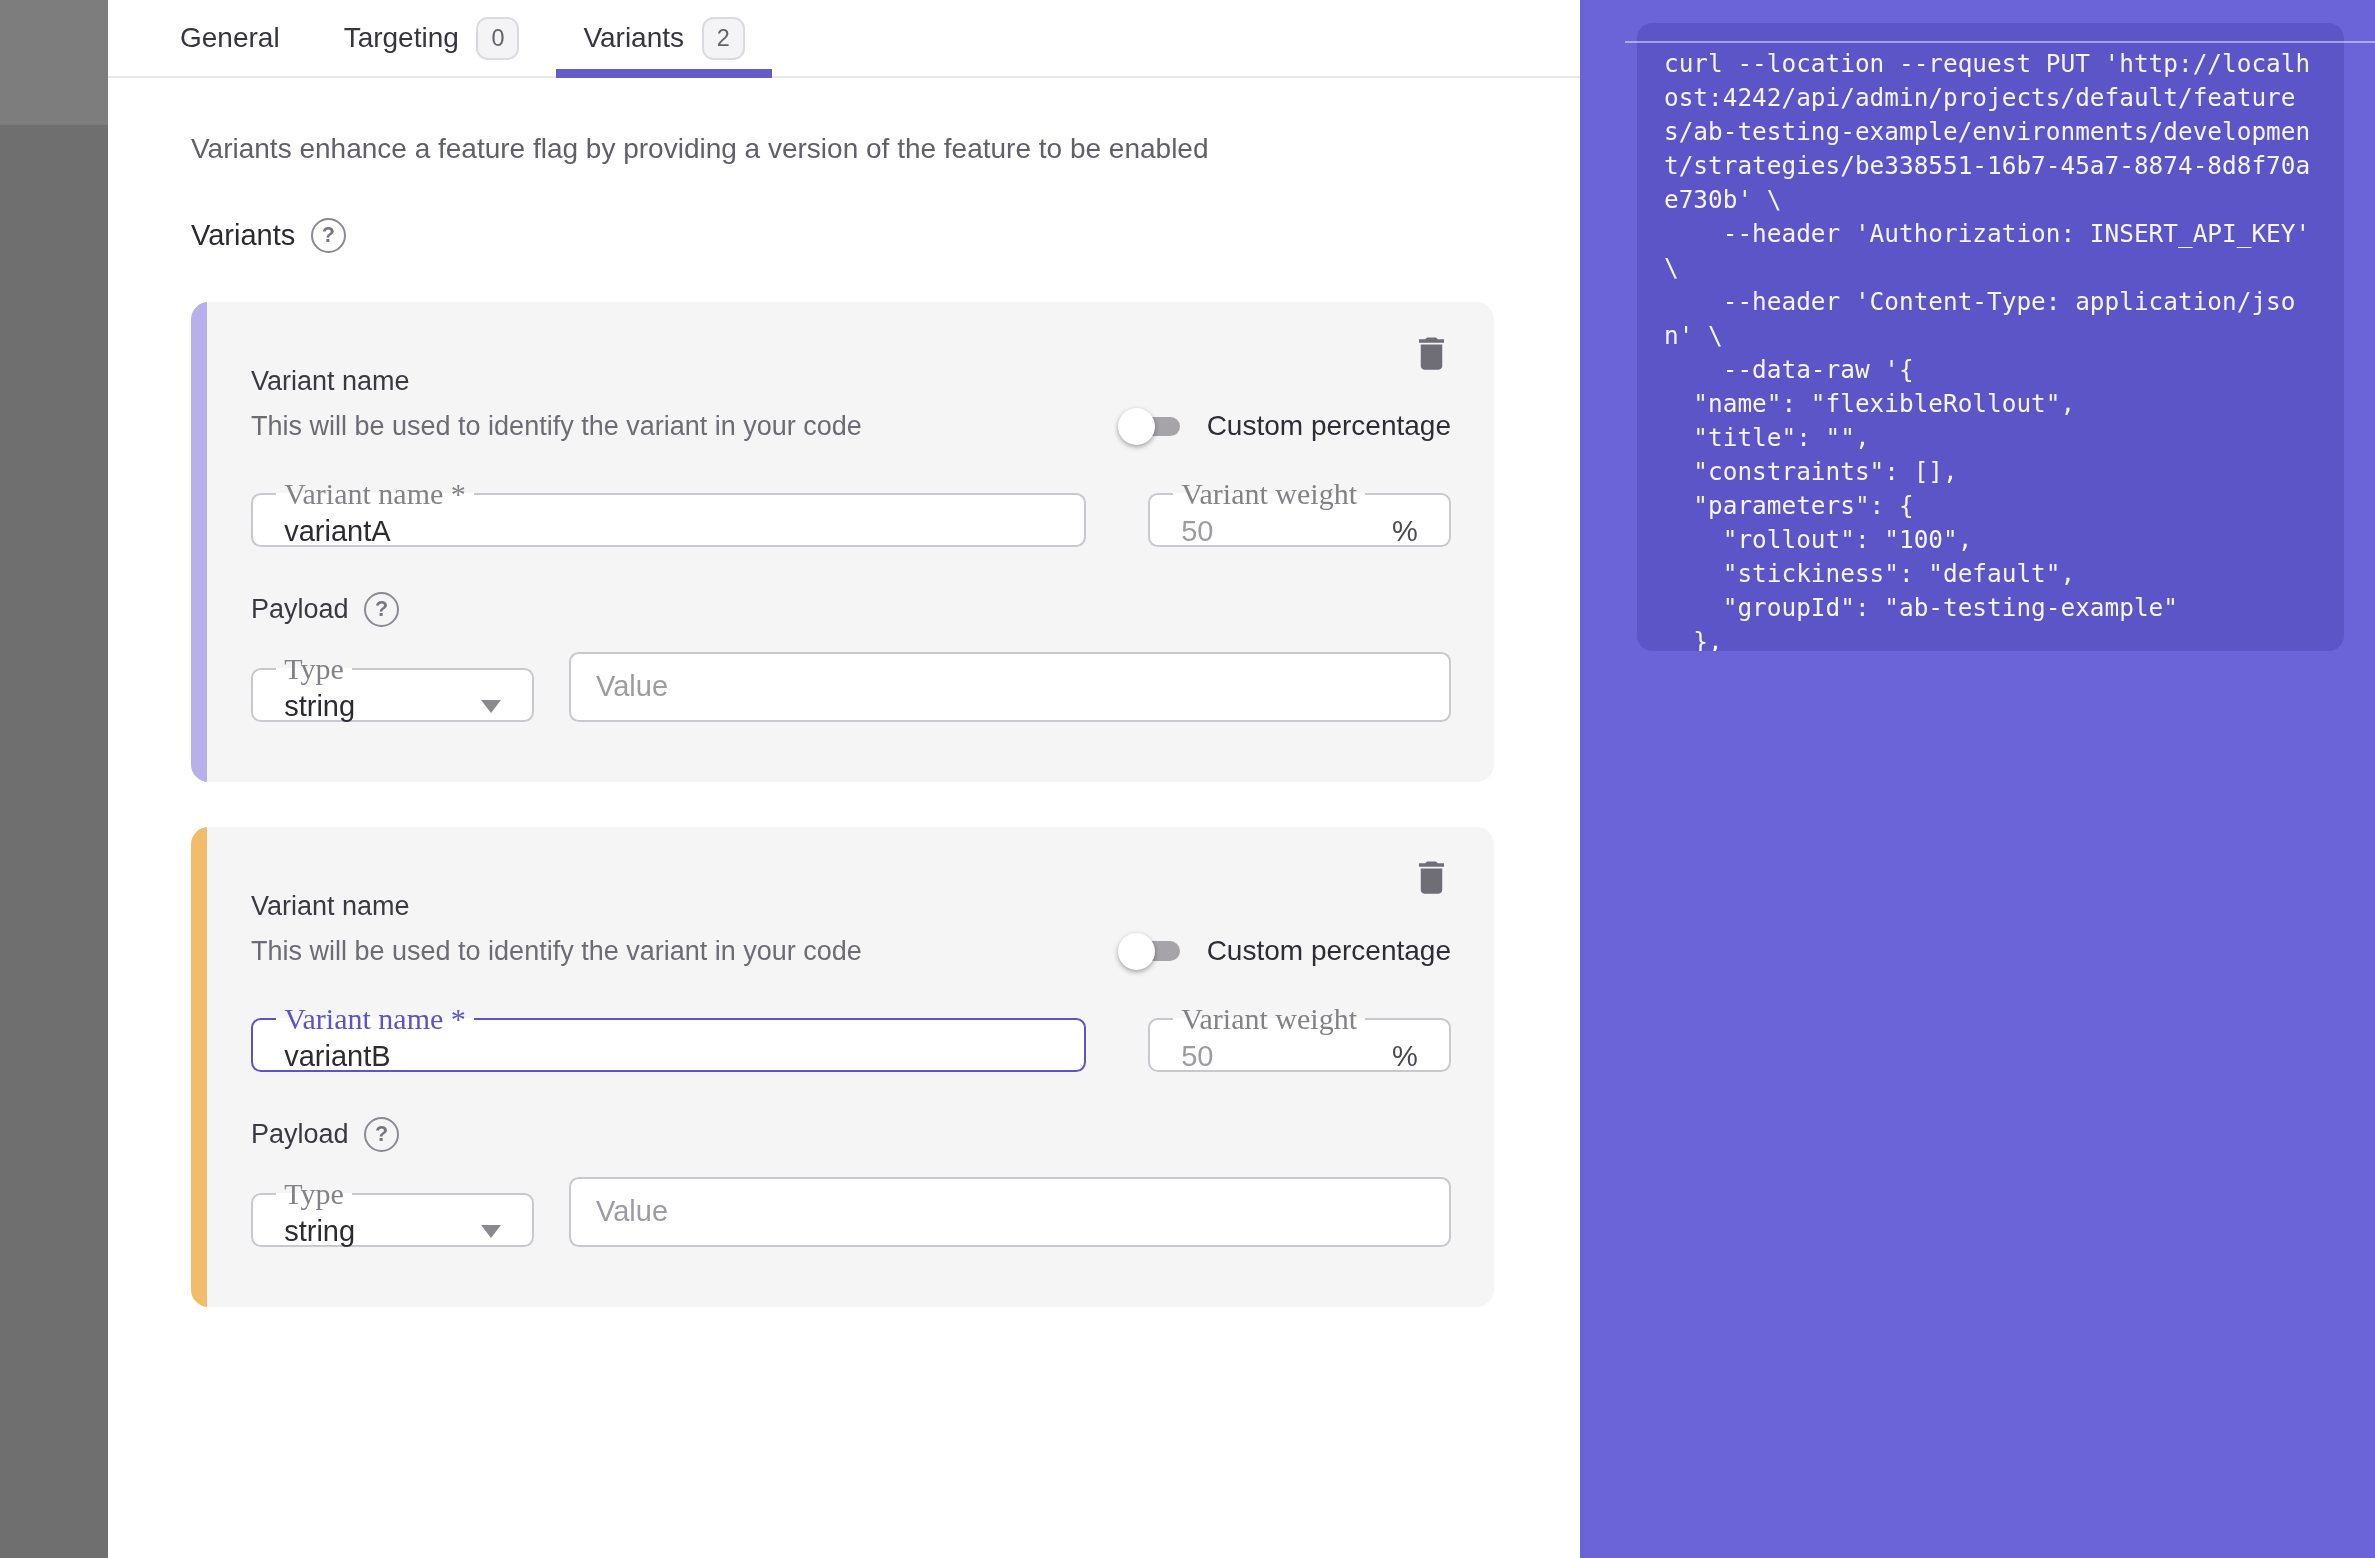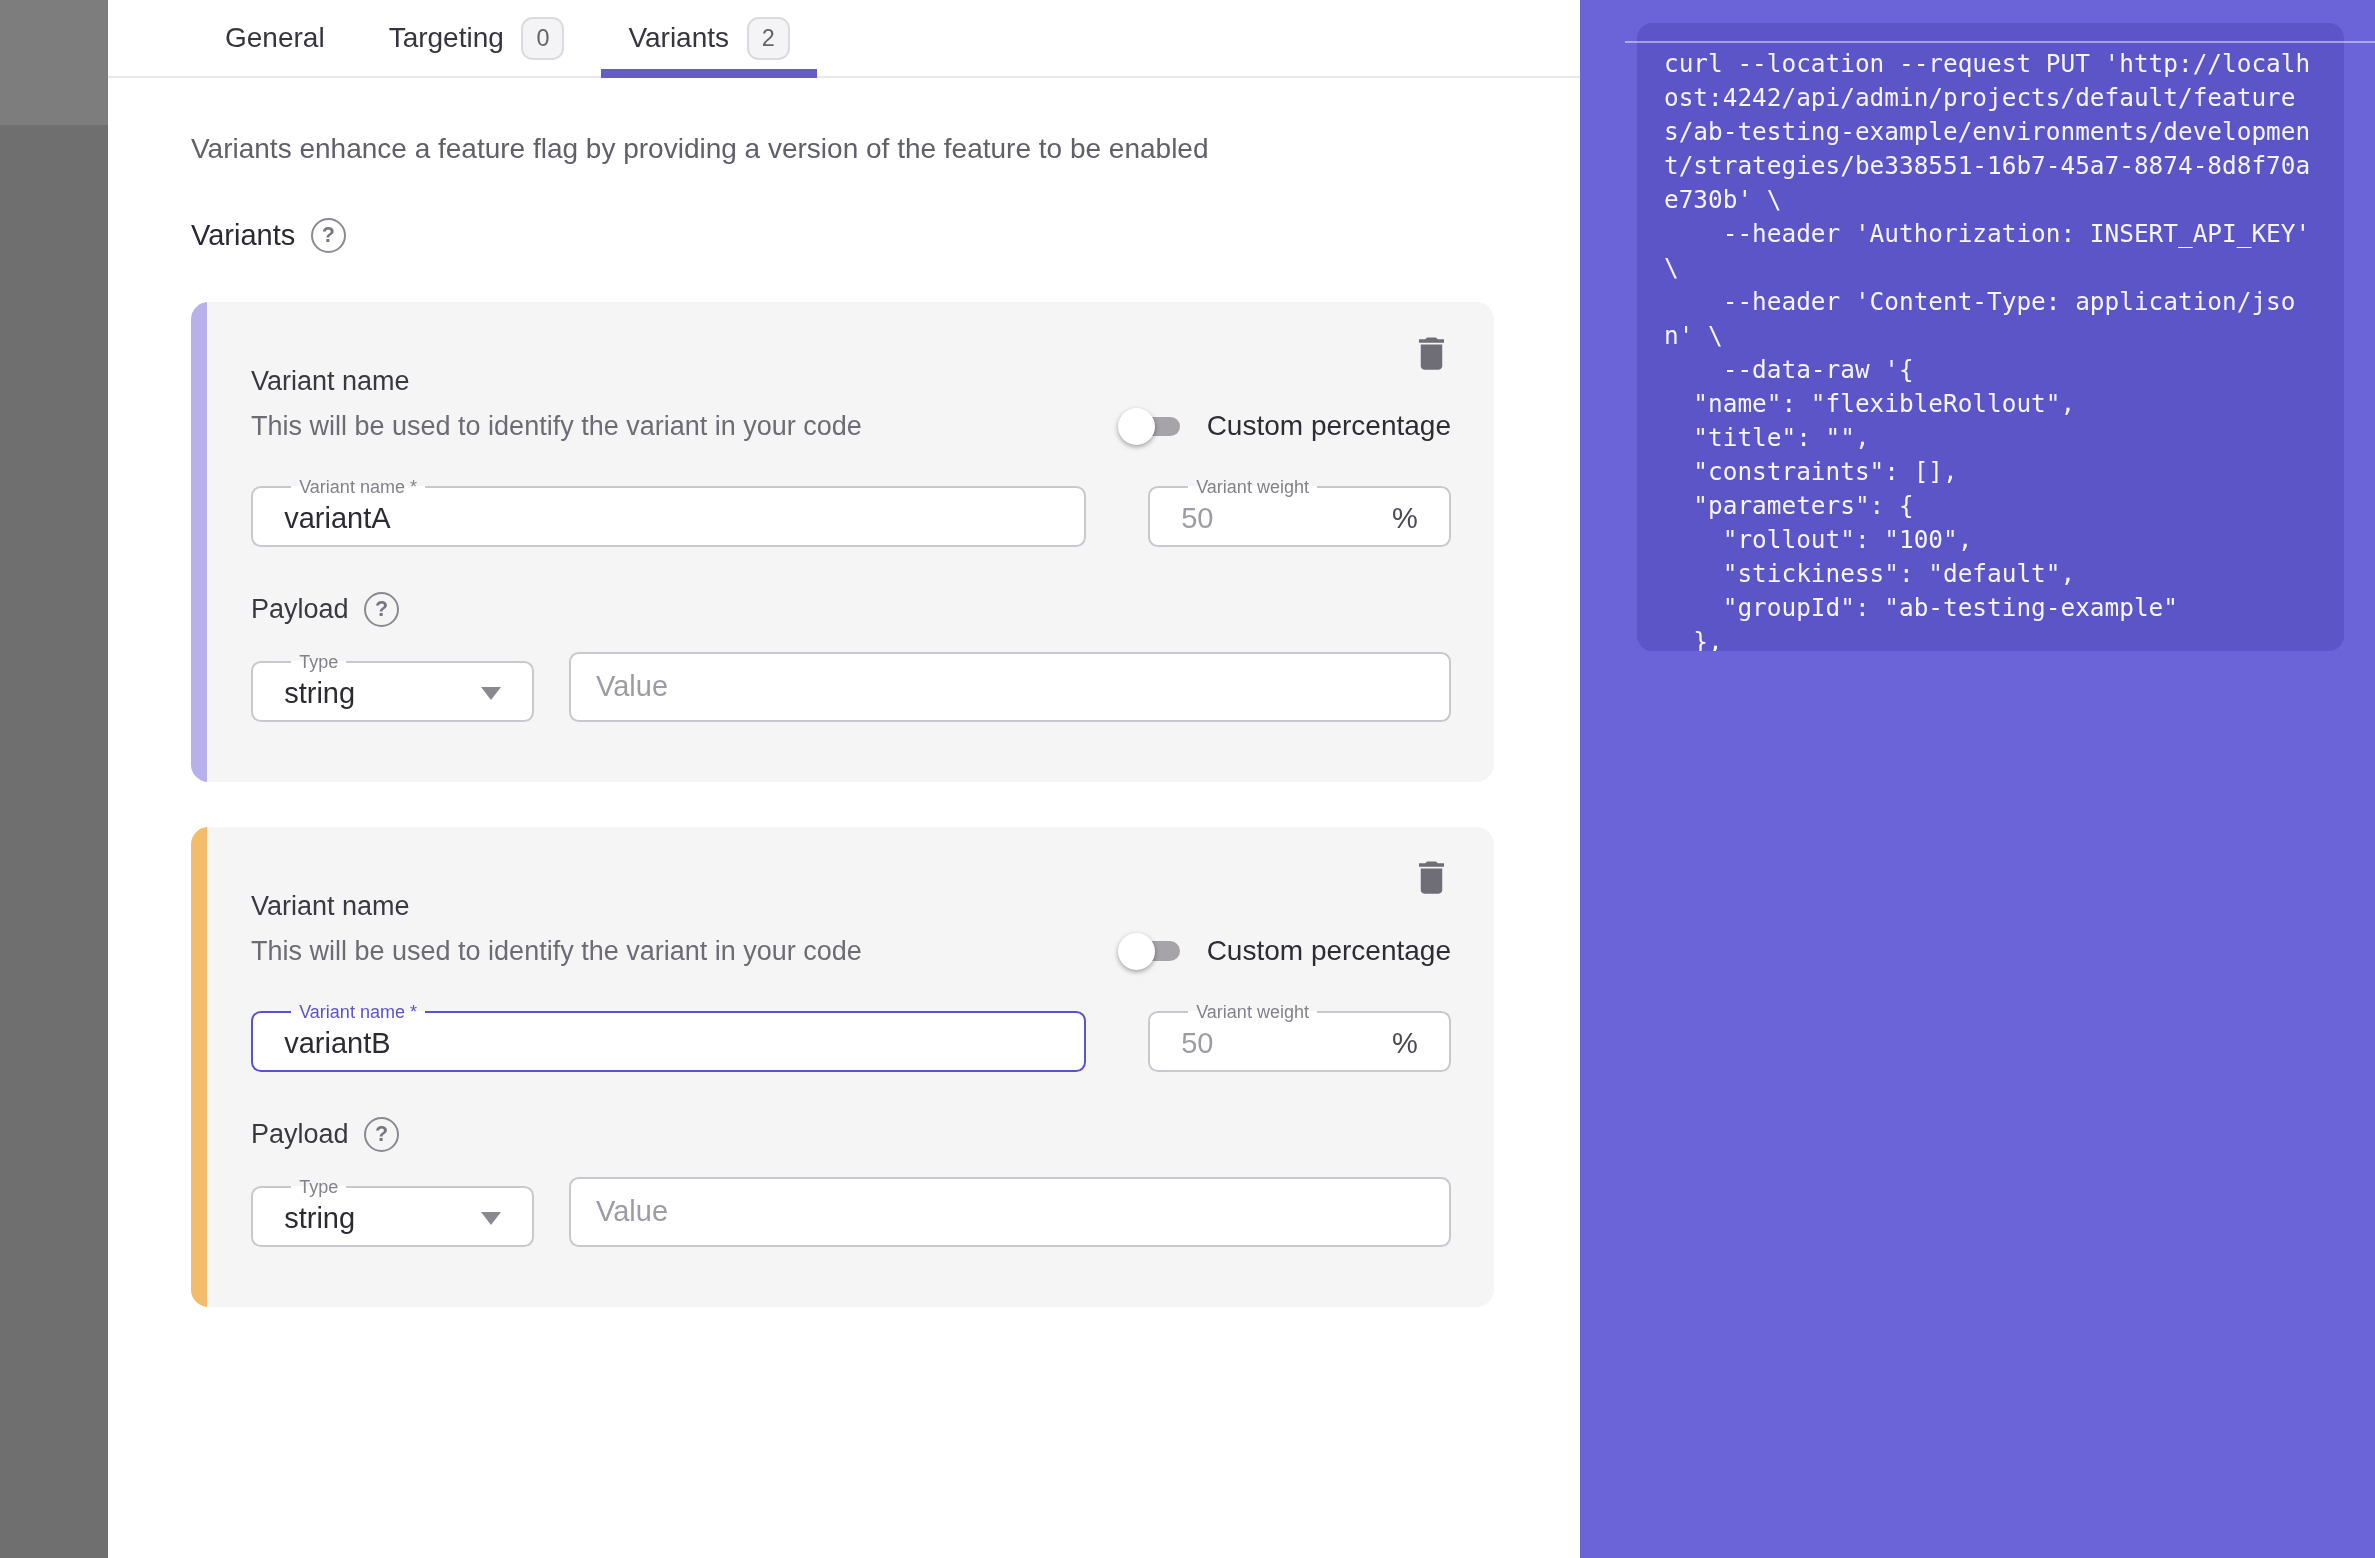--- a/index.html
+++ b/index.html
@@ -7,21 +7,21 @@
   body { font-family:"Liberation Sans", sans-serif; background:#ffffff; }
   .screen { position:relative; width:2376px; height:1558px; overflow:hidden; background:#ffffff; }
 
   
   .backdrop { position:absolute; left:0; top:0; width:108px; height:100%; background:#6f6f6f; }
   .backdrop-top { position:absolute; left:0; top:0; width:100%; height:125px; background:#7d7d7d; }
 
   
   .main { position:absolute; left:108px; top:0; width:1472px; height:100%; background:#ffffff; }
 
-  .tabbar { position:relative; height:78px; border-bottom:2px solid #e9e8ec; display:flex; align-items:stretch; padding-left:117px; gap:64px; }
+  .tabbar { position:relative; height:78px; border-bottom:2px solid #e9e8ec; display:flex; align-items:stretch; padding-left:72px; gap:64px; }
   .tab { position:relative; display:flex; align-items:center; gap:17.6px; font-size:28px; color:#36353e; cursor:pointer; }
   .tab .badge { display:flex; align-items:center; justify-content:center; width:43px; height:43px; border-radius:11.7px; background:#f4f4f6; border:2px solid #dadae0; font-size:23.4px; color:#64636c; }
   .tab.active::after { content:''; position:absolute; left:-27px; right:-27px; bottom:-2px; height:8.8px; background:#635cc9; }
 
   .content { padding:0 86px 0 83px; }
   .intro { margin-top:55px; font-size:28px; color:#615f68; }
   .section-row { margin-top:53px; display:flex; align-items:center; }
   .section-title { font-size:29px; font-weight:500; color:#2b2a33; }
 
   .help-icon { display:inline-flex; align-items:center; justify-content:center; width:35px; height:35px; margin-left:15.6px; border:2.9px solid #8b8a92; border-radius:50%; color:#77767e; font-size:21.5px; font-weight:700; }
@@ -43,21 +43,21 @@
   .desc-row { display:flex; align-items:center; justify-content:space-between; }
   .desc { font-size:27px; color:#6d6c74; }
   .toggle-row { display:flex; align-items:center; gap:25px; }
   .switch { position:relative; width:64px; height:39px; cursor:pointer; flex:none; }
   .switch .track { position:absolute; left:3.9px; right:2px; top:9.8px; height:19.5px; border-radius:974px; background:#a6a4a9; }
   .switch .knob { position:absolute; left:0; top:1px; width:37px; height:37px; border-radius:50%; background:#ffffff; box-shadow:0 2px 4.9px rgba(0,0,0,.35); }
   .toggle-label { font-size:28px; color:#2e2d35; }
 
   .input-row { margin-top:31px; display:flex; justify-content:space-between; }
   fieldset.field { border:2px solid #c9c8cf; border-radius:9.8px; background:#ffffff; padding:0 23.4px 9.8px 23.4px; height:70px; }
-  fieldset.field legend { font-size:18px; color:#83828a; padding:0 7.8px; margin-left:15px; }
+  fieldset.field legend { font-size:30px; color:#83828a; padding:0 7.8px; margin-left:0;font-family:Liberation Serif, serif; }
   .name-field { width:835px; }
   .name-field input { width:100%; border:none; outline:none; background:transparent; font-family:"Liberation Sans",sans-serif; font-size:29px; color:#2c2b33; height:41px; padding-left:7.8px; }
   .field.focused { border:2.9px solid #5b53c9; }
   .field.focused legend { color:#5b53c9; }
   .weight-field { width:303px; }
   .weight-inner { display:flex; align-items:center; height:41px; padding:0 7.8px; }
   .weight-val { font-size:29px; color:#9d9ca4; }
   .weight-unit { margin-left:auto; font-size:29px; color:#4a4952; }
 
   .payload-row-label { margin-top:45px; display:flex; align-items:center; font-size:27px; font-weight:500; color:#3a3942; }

